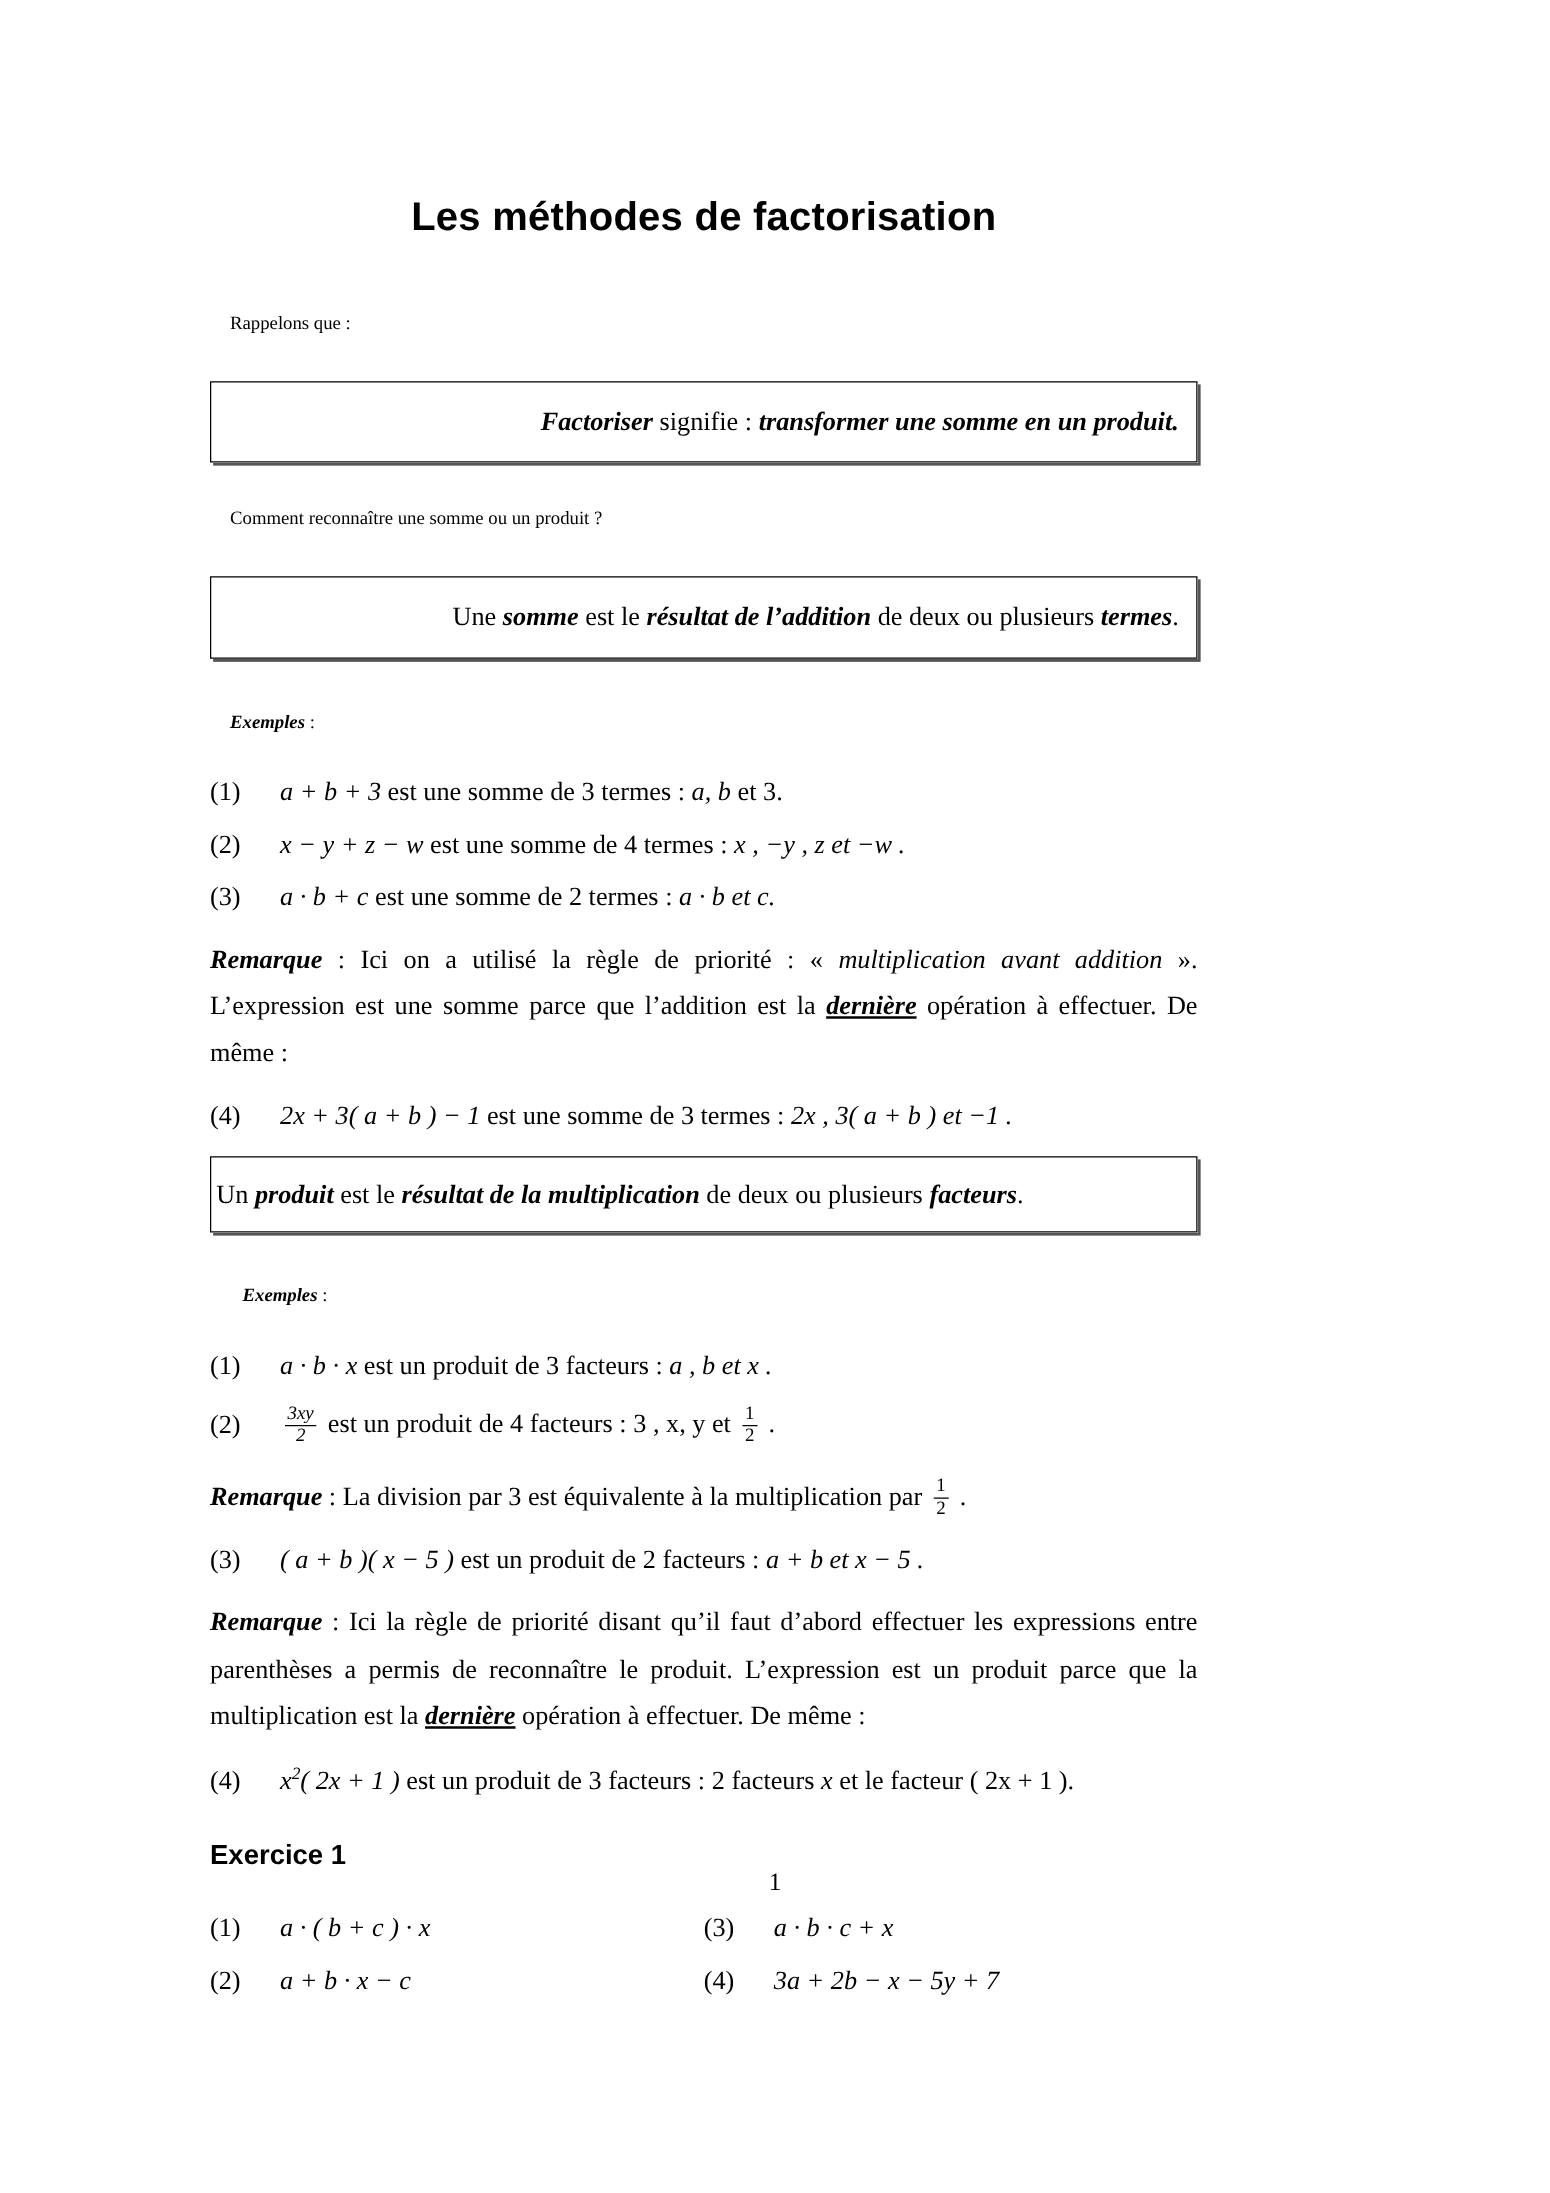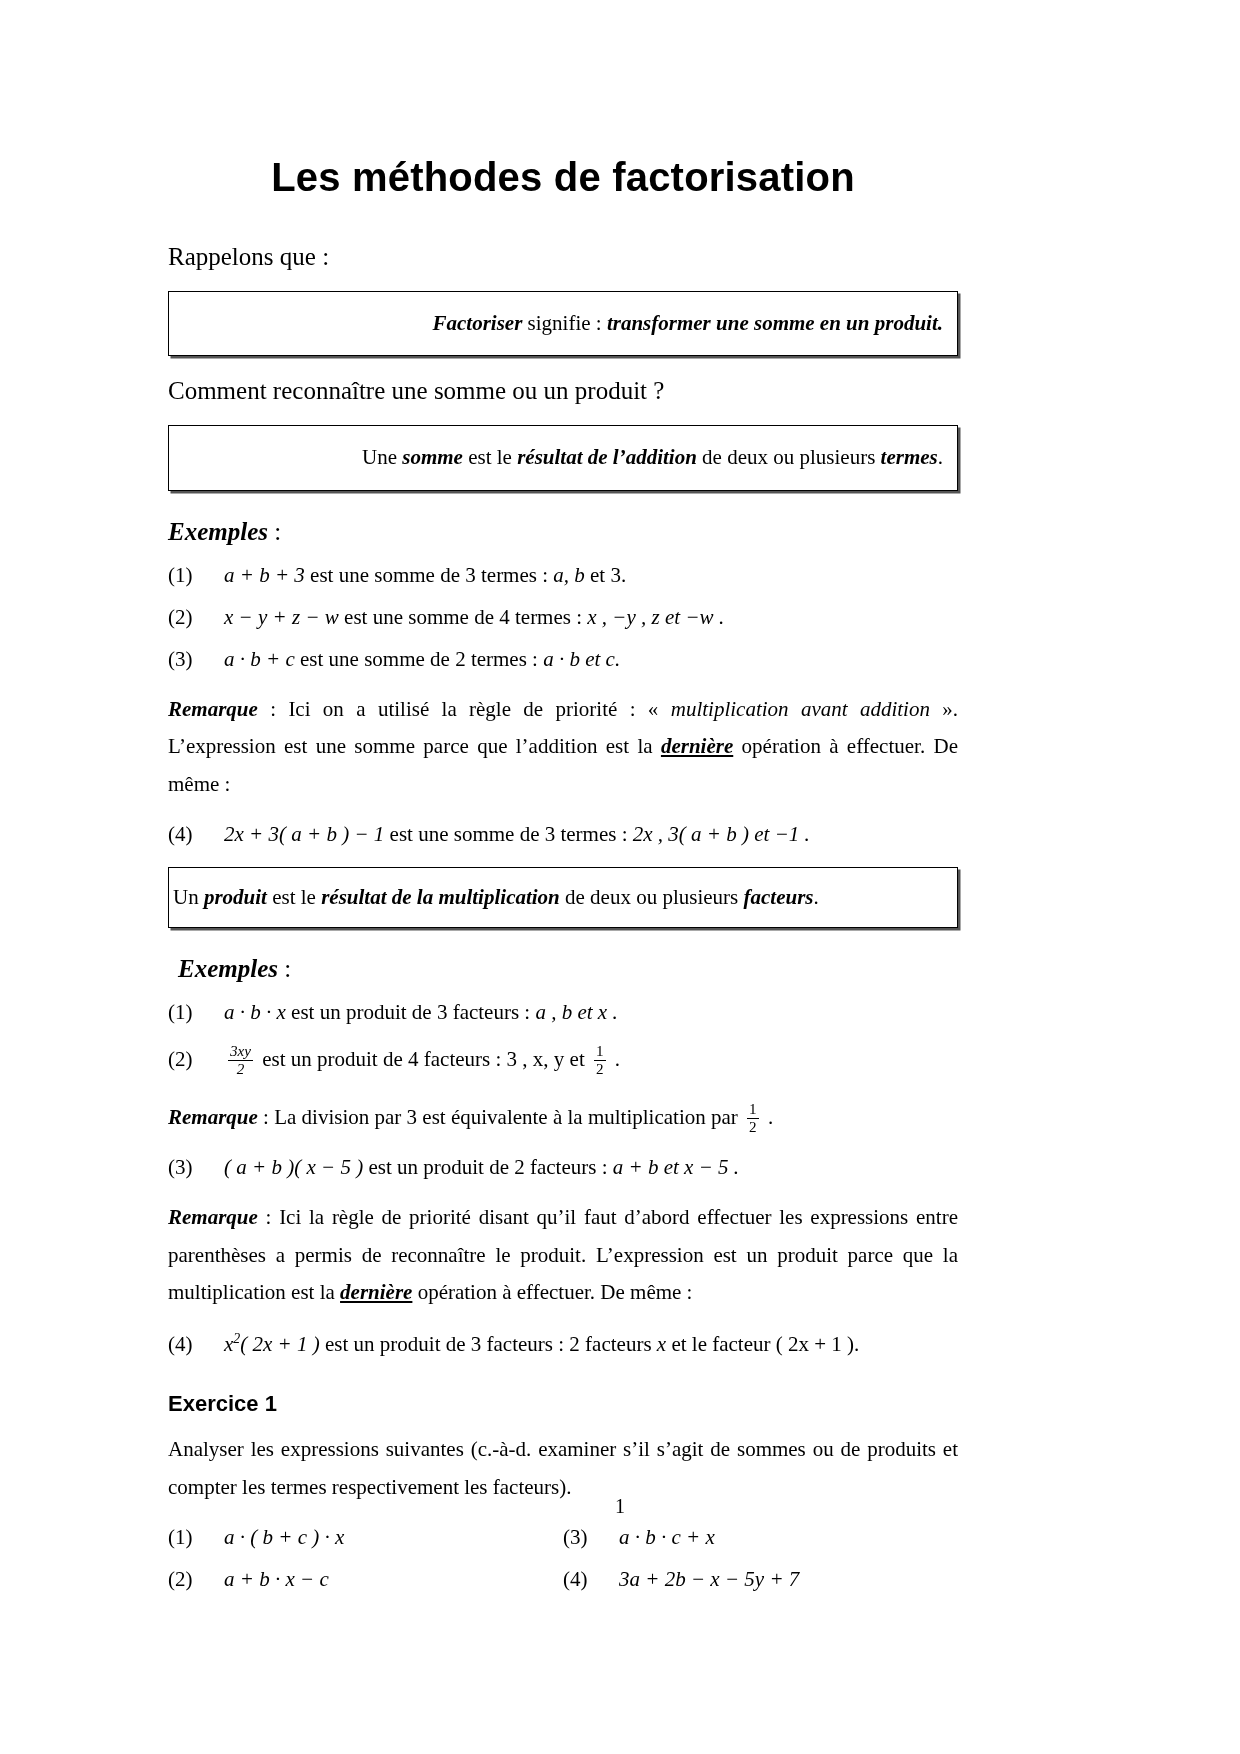--- a/index.html
+++ b/index.html
@@ -26,33 +26,33 @@
     position: absolute;
     left: 168px;
     top: 0;
     width: 790px;
   }
 
   
   .doc-title {
     font-family: "Liberation Sans", "DejaVu Sans", sans-serif;
     font-weight: bold;
-    font-size: 40px;
+    font-size: 32px;
     text-align: center;
     letter-spacing: 0.2px;
     margin: 0;
     padding-top: 155px;
     padding-bottom: 0;
   }
 
   
   .line {
-    font-size: 25px;
+    font-size: 15px;
     line-height: 1.0;
-    margin: 0;
+    margin: 16px;
   }
   .para {
     font-size: 21px;
     line-height: 1.78;
     margin: 0;
     text-align: justify;
   }
   .para-nj {
     font-size: 21px;
     line-height: 1.78;
@@ -270,21 +270,20 @@
       <span class="ex-body"><span class="math">x</span><sup class="exp">2</sup><span class="math">( 2x + 1 )</span><span> est un produit de 3 facteurs : 2 facteurs </span><span class="math">x</span><span> et le facteur ( 2x + 1 ).</span></span>
     </div>
 
     <div class="spacer-md"></div>
     <div class="spacer-sm"></div>
 
     <p class="ex-heading">Exercice 1</p>
 
     <div class="spacer-sm"></div>
 
-    <p class="para">Analyser les expressions suivantes (c.-à-d. examiner s’il s’agit de sommes ou de produits et compter les termes respectivement les facteurs).</p>
 
     <div class="ex-gap"></div>
 
     <div class="two-col">
       <div class="col">
         <div class="ex-row">
           <span class="ex-num">(1)</span>
           <span class="ex-body math">a · ( b + c ) · x</span>
         </div>
         <div class="ex-gap"></div>

